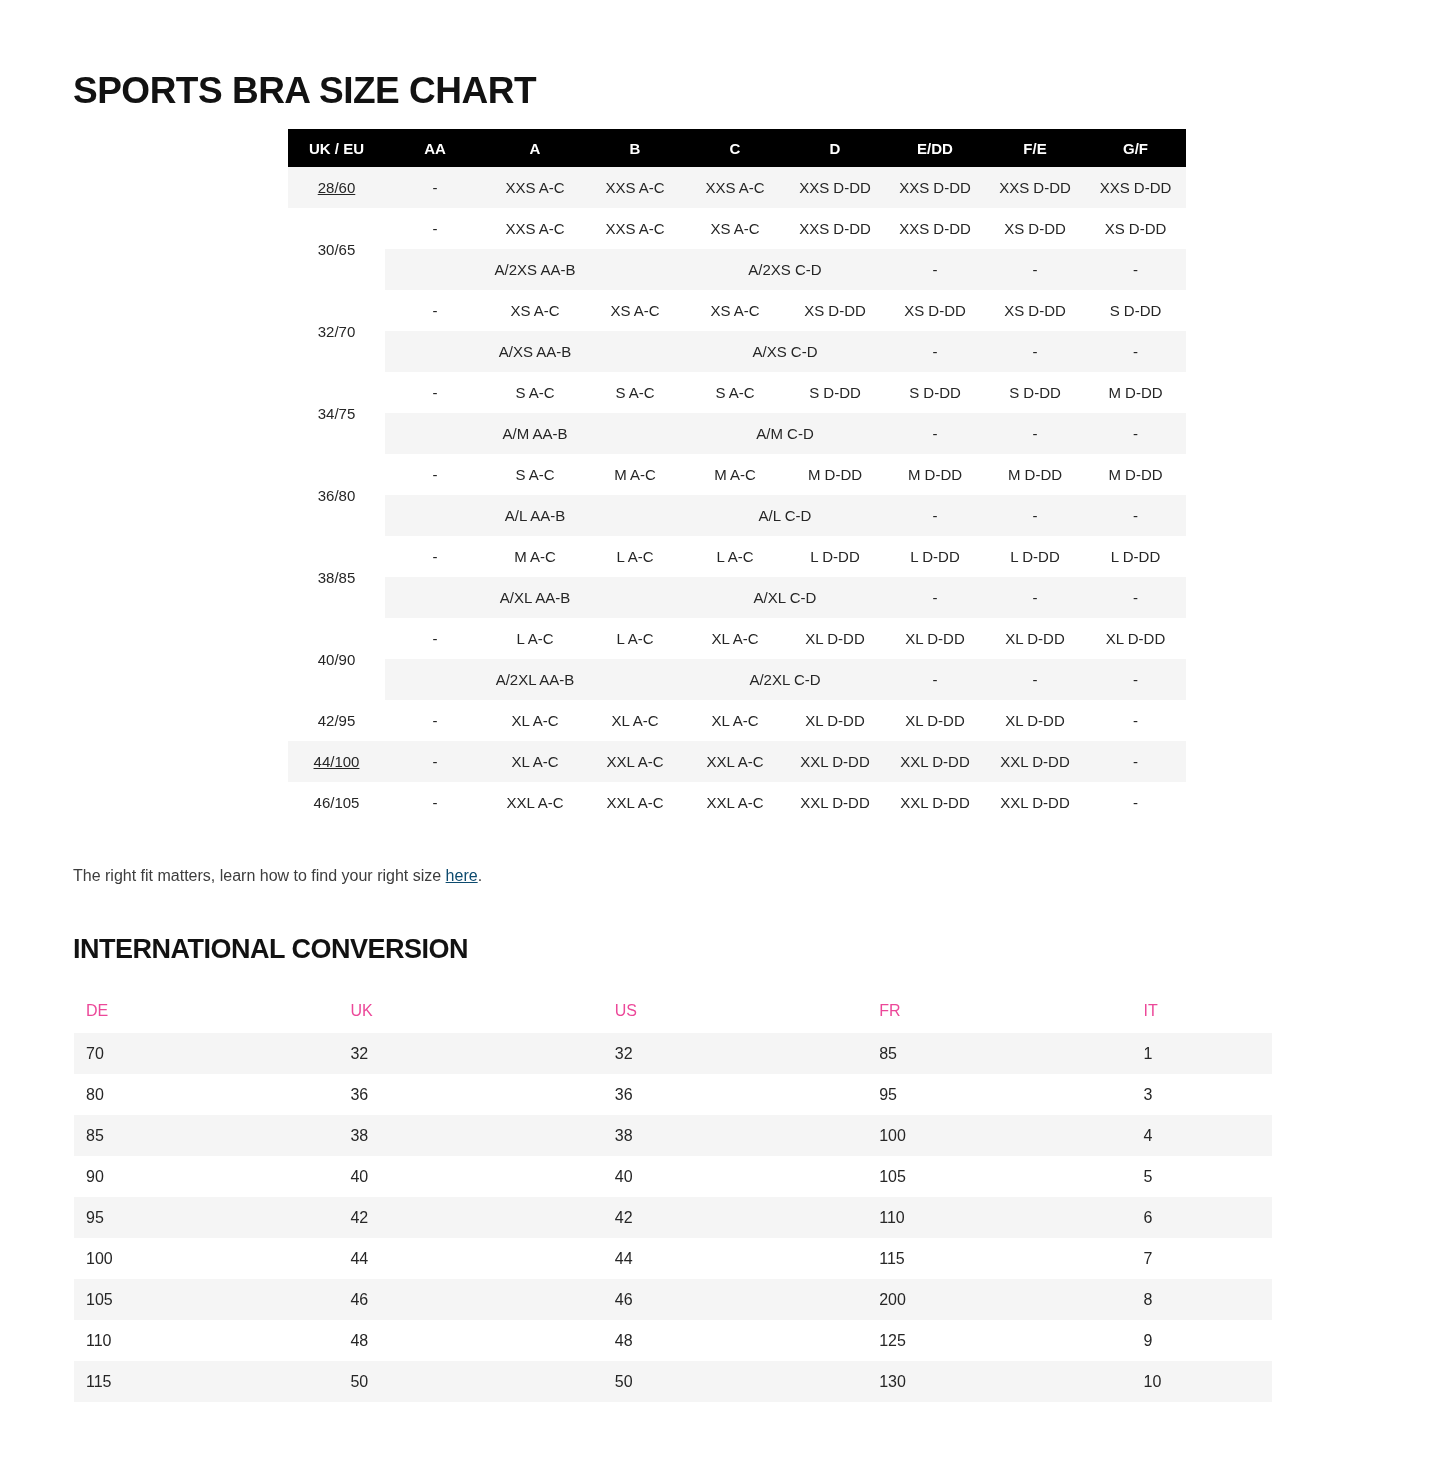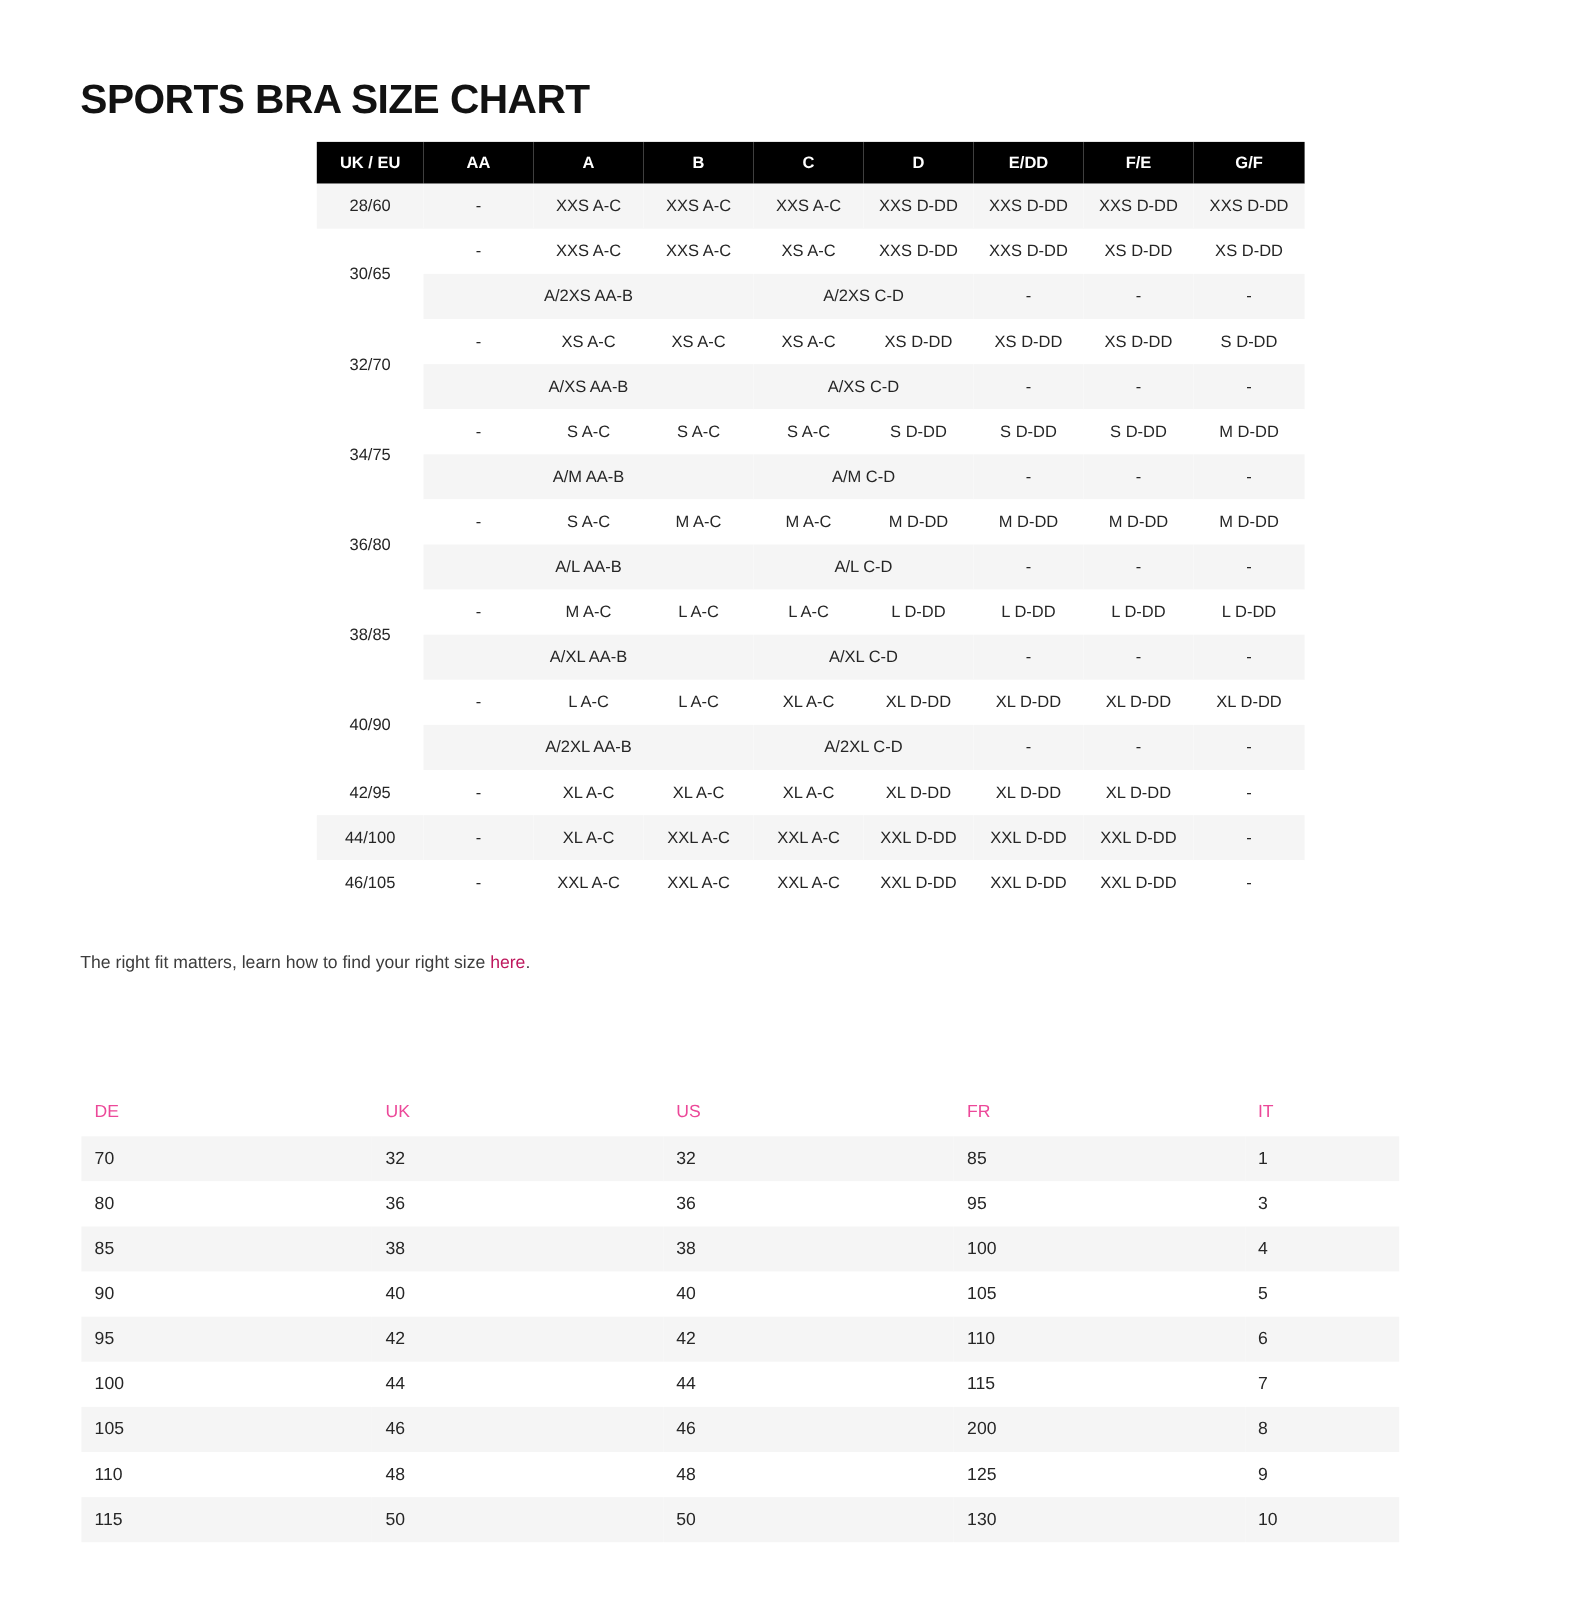--- a/index.html
+++ b/index.html
@@ -24,30 +24,30 @@
     white-space: nowrap;
   }
   table.size-chart td {
     height: 41px; padding: 0; font-size: 15px; font-weight: 400;
     color: #262626; text-align: center; vertical-align: middle; white-space: nowrap;
     background: #fff;
   }
   table.size-chart tr.shaded td { background: var(--stripe, #f5f5f5); }
   table.size-chart td.sub { background: var(--stripe, #f5f5f5); }
   table.size-chart td.rowhead { background: #fff; }
-  table.size-chart tr.shaded td.rowhead { background: var(--stripe, #f5f5f5); }
+  table.size-chart tr.shaded td.rowhead { background: var(--stripe, #f5f5f5); text-decoration: underline; }
 
   
   p.note {
     position: absolute; left: 73px; margin: 0;
     font-size: 16px; line-height: 19px; color: #3d3d3d; white-space: nowrap;
   }
   #note-fit { top: 822px; }
   #note-compare { top: 854px; }
-  .inline-link { color: #be185d; cursor: pointer; }
+  .inline-link { text-decoration: underline; color: #0c4a6e; cursor: pointer; }
 
   h2.section-title {
     position: absolute; left: 73px; top: 890px; margin: 0;
     font-size: 27px; font-weight: 800; letter-spacing: -0.5px; color: #121212;
     white-space: nowrap;
   }
 
   
   table.conv {
     position: absolute; left: 74px; top: 945px; width: 1322px;
@@ -247,20 +247,21 @@
           <td>XXL D-DD</td>
           <td>XXL D-DD</td>
           <td>-</td>
         </tr>
       </tbody>
   </table>
 
   <p class="note" id="note-fit"><span>The right fit matters, learn how to find your right size </span><a class="inline-link">here</a><span>.</span></p>
 
 
+  <h2 class="section-title">INTERNATIONAL CONVERSION</h2>
 
   <table class="conv">
     <thead id="conv-head">
         <tr>
           <th>DE</th>
           <th>UK</th>
           <th>US</th>
           <th>FR</th>
           <th>IT</th>
         </tr>

